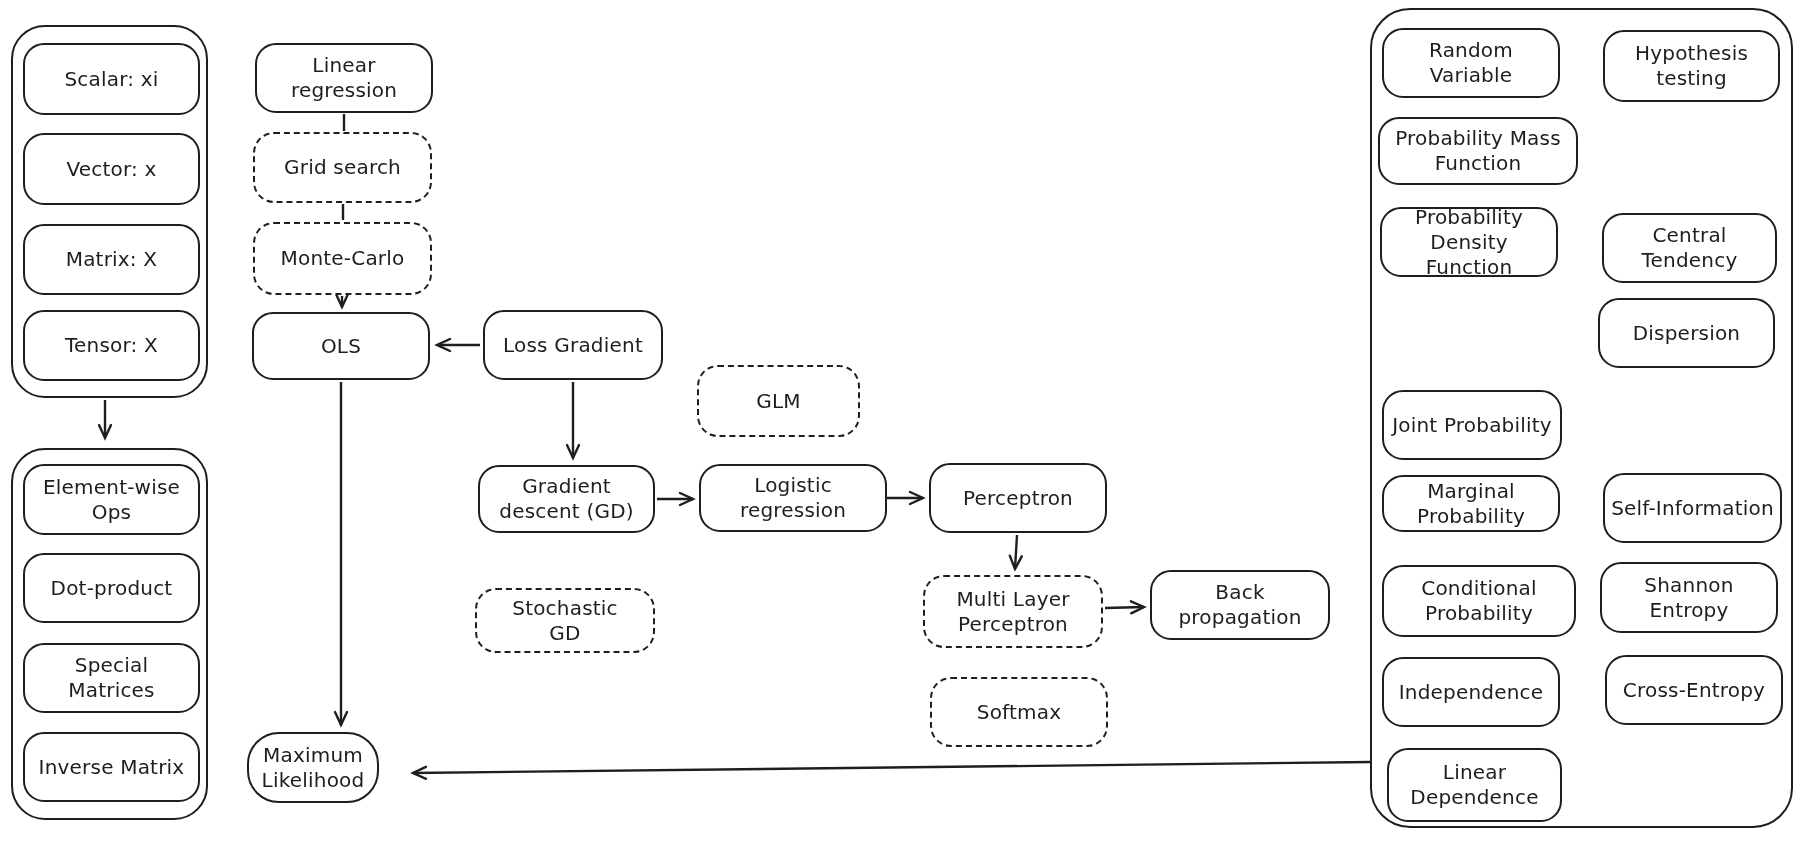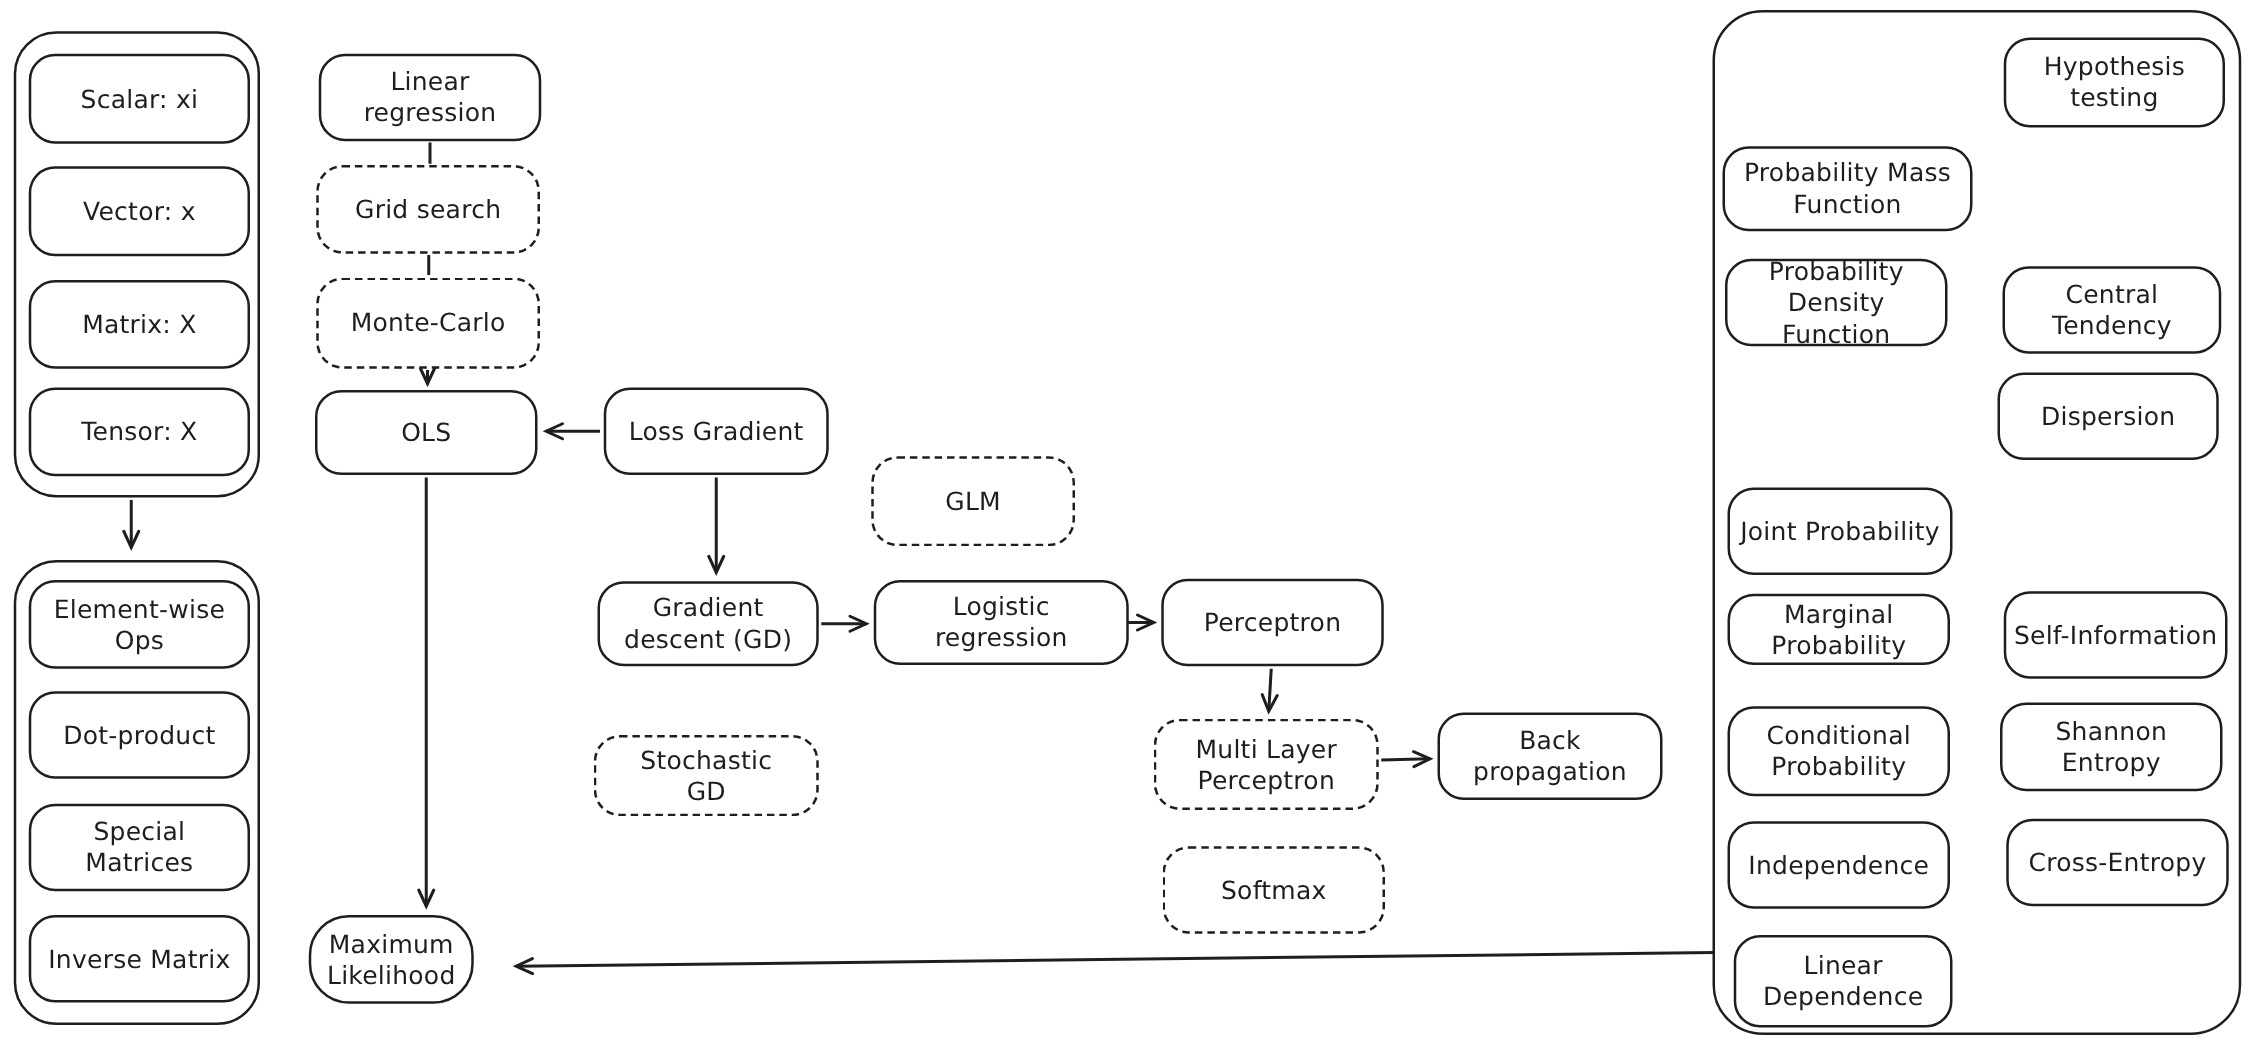--- a/index.html
+++ b/index.html
@@ -112,21 +112,21 @@
     <span class="lbl">Gradient
 descent (GD)</span>
     </div>
   <div class="node dashed" style="left:475px;top:588px;width:180px;height:65px">
     <span class="lbl">Stochastic
 GD</span>
     </div>
   <div class="node dashed" style="left:697px;top:365px;width:163px;height:72px">
     <span class="lbl">GLM</span>
     </div>
-  <div class="node" style="left:699px;top:464px;width:204px;height:68px">
+  <div class="node" style="left:699px;top:464px;width:188px;height:68px">
     <span class="lbl">Logistic
 regression</span>
     </div>
   <div class="node" style="left:929px;top:463px;width:178px;height:70px">
     <span class="lbl">Perceptron</span>
     </div>
   <div class="node dashed" style="left:923px;top:575px;width:180px;height:73px">
     <span class="lbl">Multi Layer
 Perceptron</span>
     </div>
@@ -135,36 +135,39 @@
 propagation</span>
     </div>
   <div class="node dashed" style="left:930px;top:677px;width:178px;height:70px">
     <span class="lbl">Softmax</span>
     </div>
   <div class="node" style="left:247px;top:732px;width:132px;height:71px;border-radius:32px">
     <span class="lbl">Maximum
 Likelihood</span>
     </div>
 
+  <div class="node" style="left:1382px;top:28px;width:178px;height:70px">
+    <span class="lbl">Random Variable</span>
+    </div>
   <div class="node" style="left:1378px;top:117px;width:200px;height:68px">
     <span class="lbl">Probability Mass
 Function</span>
     </div>
   <div class="node" style="left:1380px;top:207px;width:178px;height:70px">
     <span class="lbl">Probability
 Density Function</span>
     </div>
   <div class="node" style="left:1382px;top:390px;width:180px;height:70px">
     <span class="lbl">Joint Probability</span>
     </div>
   <div class="node" style="left:1382px;top:475px;width:178px;height:57px">
     <span class="lbl">Marginal
 Probability</span>
     </div>
-  <div class="node" style="left:1382px;top:565px;width:178px;height:72px">
+  <div class="node" style="left:1382px;top:565px;width:194px;height:72px">
     <span class="lbl">Conditional
 Probability</span>
     </div>
   <div class="node" style="left:1382px;top:657px;width:178px;height:70px">
     <span class="lbl">Independence</span>
     </div>
   <div class="node" style="left:1387px;top:748px;width:175px;height:74px">
     <span class="lbl">Linear
 Dependence</span>
     </div>

